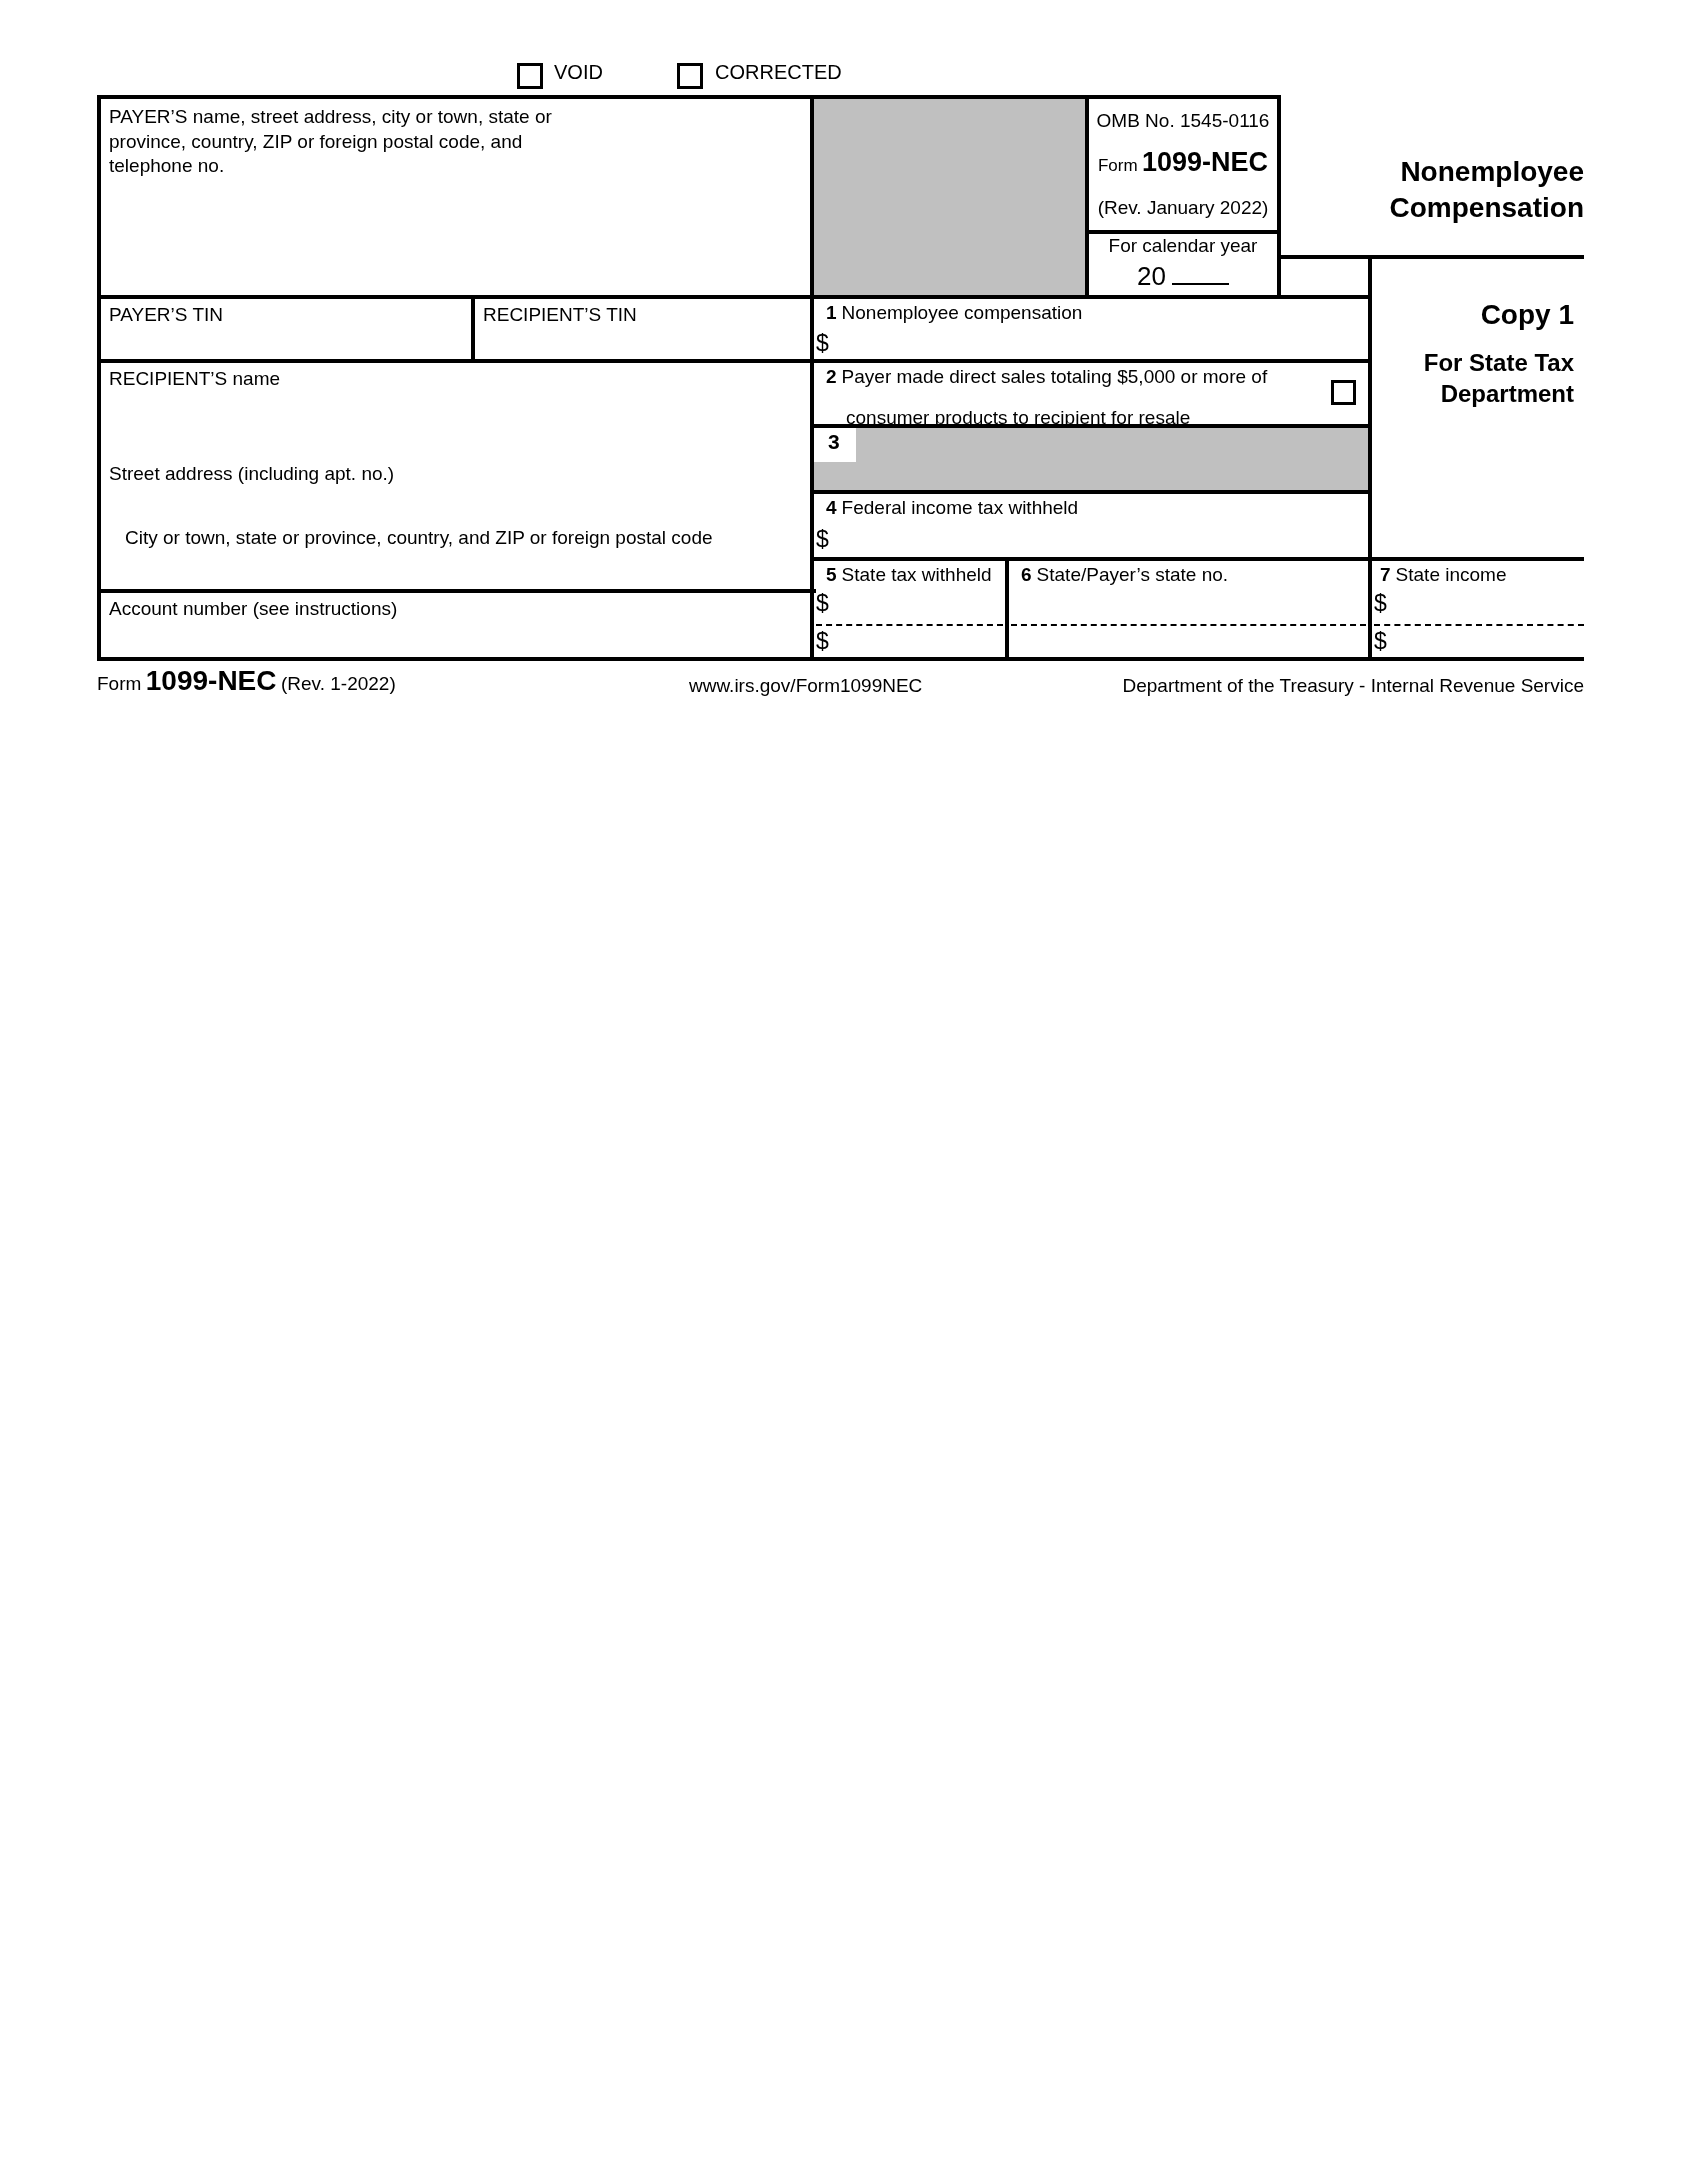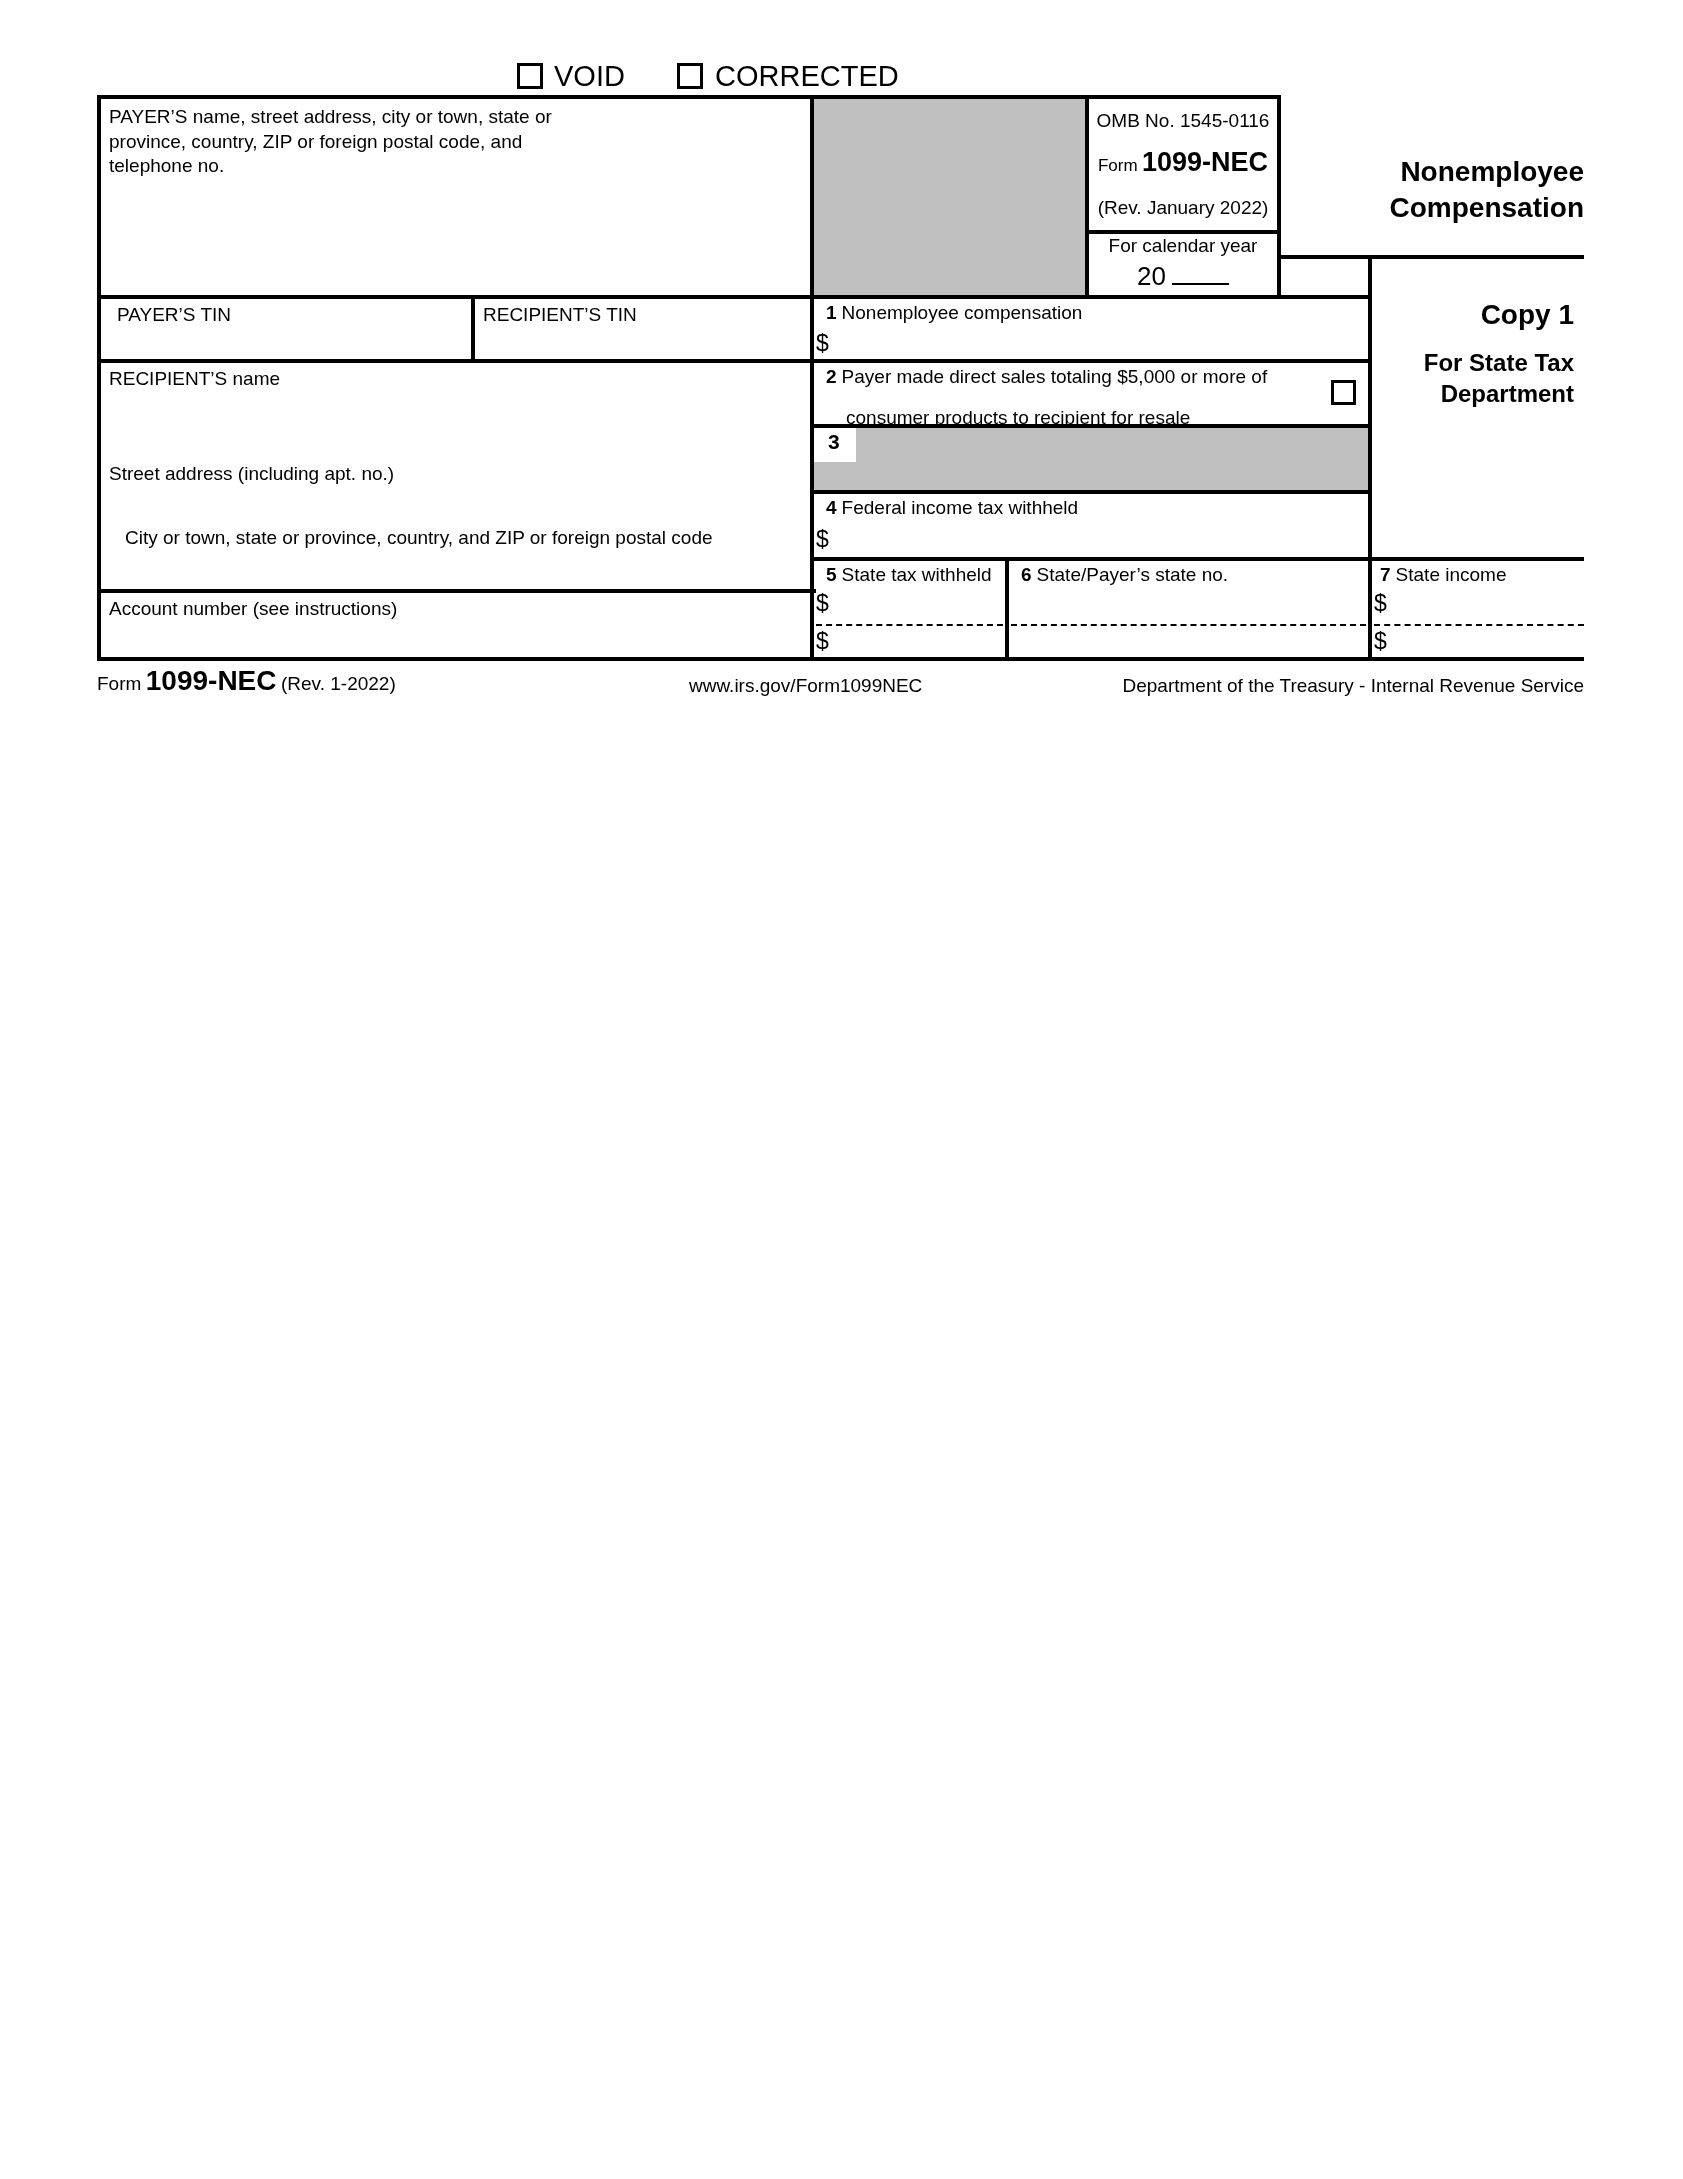--- a/index.html
+++ b/index.html
@@ -18,21 +18,21 @@
   .shade { position: absolute; background: var(--shade, #c0c0c0); }
   .lbl { font-size: 19px; line-height: 1.3; }
   .boxnum { font-weight: bold; margin-right: 5px; }
   .dollar { font-size: 23px; line-height: 1; }
   .cb {
     position: absolute;
     width: 26px; height: 26px;
     border: 3px solid #000;
     background: #fff;
   }
-  .cbLabel { font-size: 29px; line-height: 1; }
+  .cbLabel { font-size: 20px; line-height: 1; }
   .center { text-align: center; }
   .right { text-align: right; }
   .bigTitle { font-size: 28px; font-weight: bold; line-height: 1.3; }
   .copyFor { font-size: 24px; font-weight: bold; line-height: 1.3; }
   .smallWord { font-size: 17px; }
   .formNumBig { font-size: 27px; font-weight: bold; }
   .yearUnderline {
     display: inline-block; width: 57px; height: 24px;
     border-bottom: 2px solid #000; margin-left: 6px;
   }
@@ -94,21 +94,21 @@
     <span class="yearNum">20</span><span class="yearUnderline"></span>
   </div>
 </div>
 
 <div class="abs bigTitle right" style="left:1277px; top:154px; width:307px;">
   <div>Nonemployee</div>
   <div>Compensation</div>
 </div>
 
 <div class="abs" style="left:101px; top:299px; width:370px; height:60px;">
-  <div class="lbl" style="padding:4px 16px;">PAYER’S TIN</div>
+  <div class="lbl" style="padding:4px 8px;">PAYER’S TIN</div>
 </div>
 <div class="abs" style="left:475px; top:299px; width:335px; height:60px;">
   <div class="lbl" style="padding:4px 8px;">RECIPIENT’S TIN</div>
 </div>
 
 <div class="abs" style="left:814px; top:299px; width:554px; height:60px;">
   <div class="lbl" style="padding:2px 0 0 12px;">
     <span class="boxnum">1</span><span>Nonemployee compensation</span>
   </div>
   <div class="dollar" style="position:absolute; left:2px; bottom:4px;">$</div>

